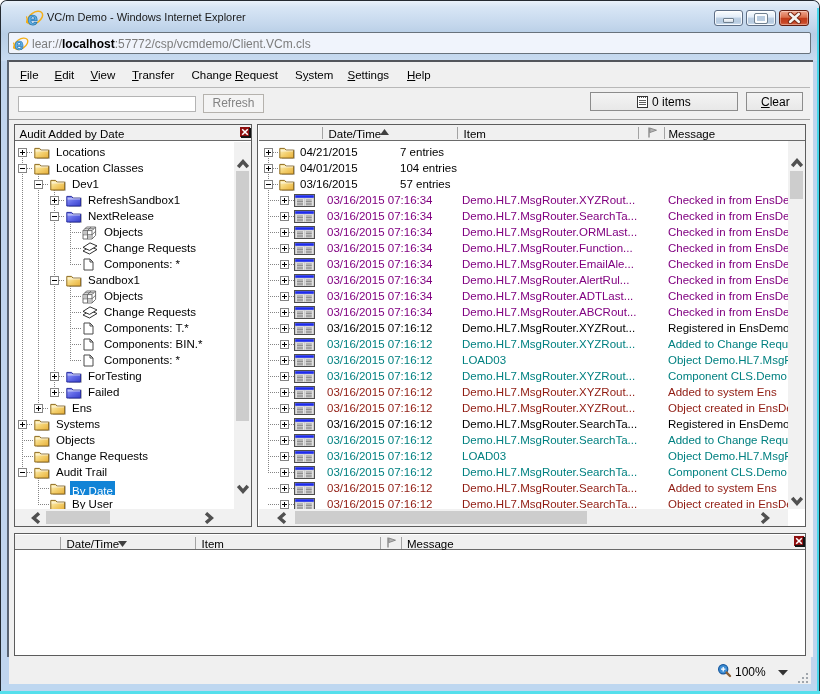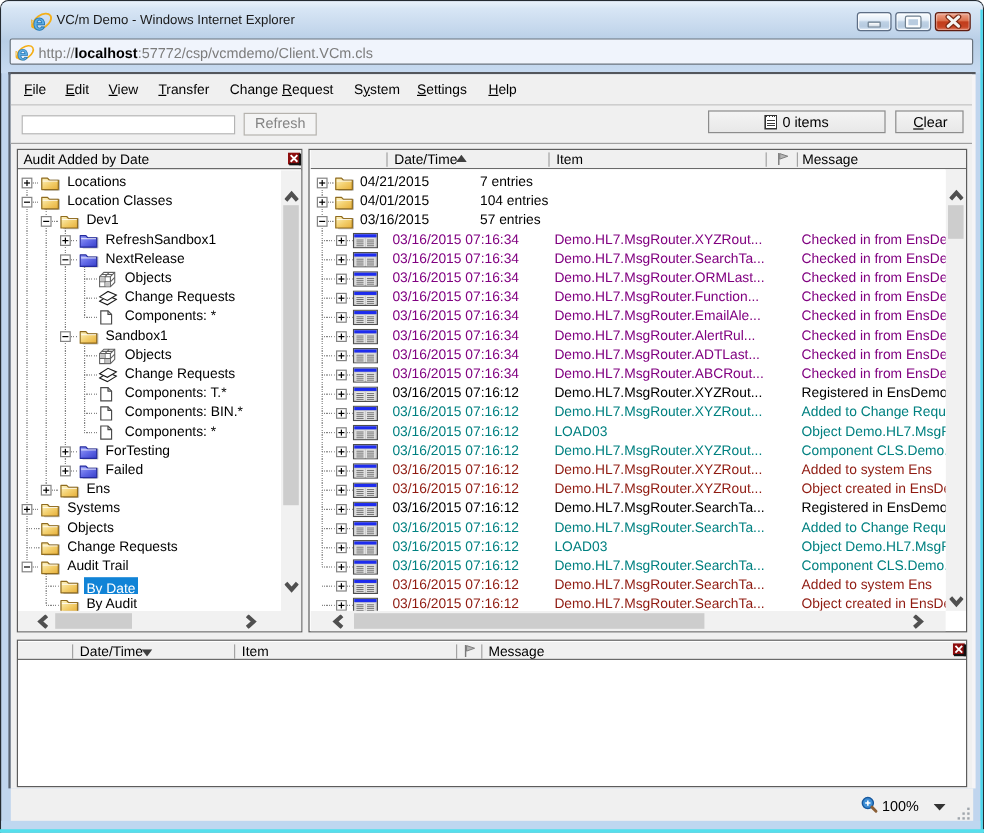--- a/index.html
+++ b/index.html
@@ -29,21 +29,21 @@
     <svg class="abs" style="left:787px;top:12px" width="15" height="12" viewBox="0 0 15 12">
 <path d="M3.2 2 L11.8 9.8 M11.8 2 L3.2 9.8" stroke="#7c2a15" stroke-width="4.6" stroke-linecap="round"></path>
 <path d="M3.2 2 L11.8 9.8 M11.8 2 L3.2 9.8" stroke="#f4f4f2" stroke-width="2.6" stroke-linecap="round"></path>
 </svg>
     <div class="abs" style="left:8px;top:32px;width:803px;height:22px;background:#f0f4fc;border:1px solid #68727c;border-radius:2px"></div>
     <svg class="abs" style="left:13px;top:36px" width="16" height="16" viewBox="0 0 18 18">
 <ellipse cx="9" cy="8.8" rx="8.5" ry="5.2" fill="none" stroke="#f4af18" stroke-width="1.5" transform="rotate(-35 9 8.8)"></ellipse>
 <text x="1.6" y="16" font-family="Liberation Sans" font-weight="bold" font-size="18.5" fill="#5fb0e6" stroke="#2a7ab5" stroke-width="0.75">e</text>
 <path d="M2.05 13.95 A 8.5 5.2 -35 0 1 0.6 7.4" fill="none" stroke="#f4af18" stroke-width="1.7"></path>
 </svg>
-    <div class="abs t12" style="left:32px;top:37px"><span style="color:#7c7c7c">http://</span><span style="color:#000;font-weight:bold">localhost</span><span style="color:#7c7c7c">:57772/csp/vcmdemo/Client.VCm.cls</span></div>
+    <div class="abs t12" style="left:32px;top:37px"><span style="color:#7c7c7c">lear://</span><span style="color:#000;font-weight:bold">localhost</span><span style="color:#7c7c7c">:57772/csp/vcmdemo/Client.VCm.cls</span></div>
     <div class="abs" style="left:7px;top:60px;width:806px;height:2px;background:#53565c"></div>
     <div class="abs" style="left:7px;top:60px;width:2px;height:597px;background:#5a6472"></div>
     <div class="abs" style="left:810px;top:62px;width:2.5px;height:595px;background:#f5f4f6"></div>
     <div class="abs" style="left:9px;top:62px;width:801px;height:595px;background:#f0f0f0"></div>
     <div class="abs" style="left:9px;top:657px;width:802px;height:27px;background:#f0f0f0"></div>
     <div class="abs" style="left:9px;top:62px;width:801px;height:26px;background:#f0f0f0;border-bottom:1px solid #b8b8b8"></div>
     <div class="abs t11" style="left:20px;top:66.5px;color:#000"><u>F</u>ile</div>
     <div class="abs t11" style="left:54.5px;top:66.5px;color:#000"><u>E</u>dit</div>
     <div class="abs t11" style="left:90.5px;top:66.5px;color:#000"><u>V</u>iew</div>
     <div class="abs t11" style="left:132px;top:66.5px;color:#000"><u>T</u>ransfer</div>
@@ -286,21 +286,21 @@
 <path d="M0.8 12 L0.8 2.4 L5.6 2.4 L7.2 4.2 L14.6 4.2 L14.6 12 Z" fill="url(#gyellow)" stroke="#8f6b1e" stroke-width="1" stroke-linejoin="round"></path>
 <path d="M1.6 4.9 L14 4.9" stroke="#ffffff" stroke-width="0.9" opacity="0.8"></path>
 </svg>
       <div class="abs" style="left:55px;top:339px;height:14px;background:#1183d6;padding:0 2px"><span class="t11" style="color:#fff;line-height:14px;display:inline-block">By Date</span></div>
       <div class="abs" style="left:23px;top:362px;width:11px;height:1px;background-image:repeating-linear-gradient(to right,#848484 0 1px,transparent 1px 2px)"></div>
       <svg class="abs" style="left:35px;top:355.5px" width="17" height="14" viewBox="0 0 17 14">
 <rect x="2.6" y="3.6" width="13.4" height="9.4" fill="#9a9a9a" opacity="0.6" rx="1"></rect>
 <path d="M0.8 12 L0.8 2.4 L5.6 2.4 L7.2 4.2 L14.6 4.2 L14.6 12 Z" fill="url(#gyellow)" stroke="#8f6b1e" stroke-width="1" stroke-linejoin="round"></path>
 <path d="M1.6 4.9 L14 4.9" stroke="#ffffff" stroke-width="0.9" opacity="0.8"></path>
 </svg>
-      <div class="abs t11" style="left:57px;top:354px;color:#000">By Audit</div>
+      <div class="abs t11" style="left:57px;top:354px;color:#000">By User</div>
     </div>
     <div class="abs" style="left:257px;top:123.7px;width:549px;height:403.3px;border:1.5px solid #5c5c5c;background:#fff"></div>
     <div class="abs" style="left:258.5px;top:125.2px;width:546px;height:15.5px;background:#f0f0f0;border-bottom:1.5px solid #6a6a6a"></div>
     <div class="abs" style="left:322px;top:127px;width:1px;height:12px;background:#a3a3a3"></div>
     <div class="abs" style="left:457px;top:127px;width:1px;height:12px;background:#a3a3a3"></div>
     <div class="abs" style="left:637.5px;top:127px;width:1px;height:12px;background:#a3a3a3"></div>
     <div class="abs" style="left:663.5px;top:127px;width:1px;height:12px;background:#a3a3a3"></div>
     <div class="abs t11" style="left:328.5px;top:126px;color:#000">Date/Time</div>
     <svg class="abs" style="left:379.5px;top:128.5px" width="9" height="6" viewBox="0 0 9 6">
       <path d="M4.5 0 L9 6 L0 6 Z" fill="#404040"></path>

